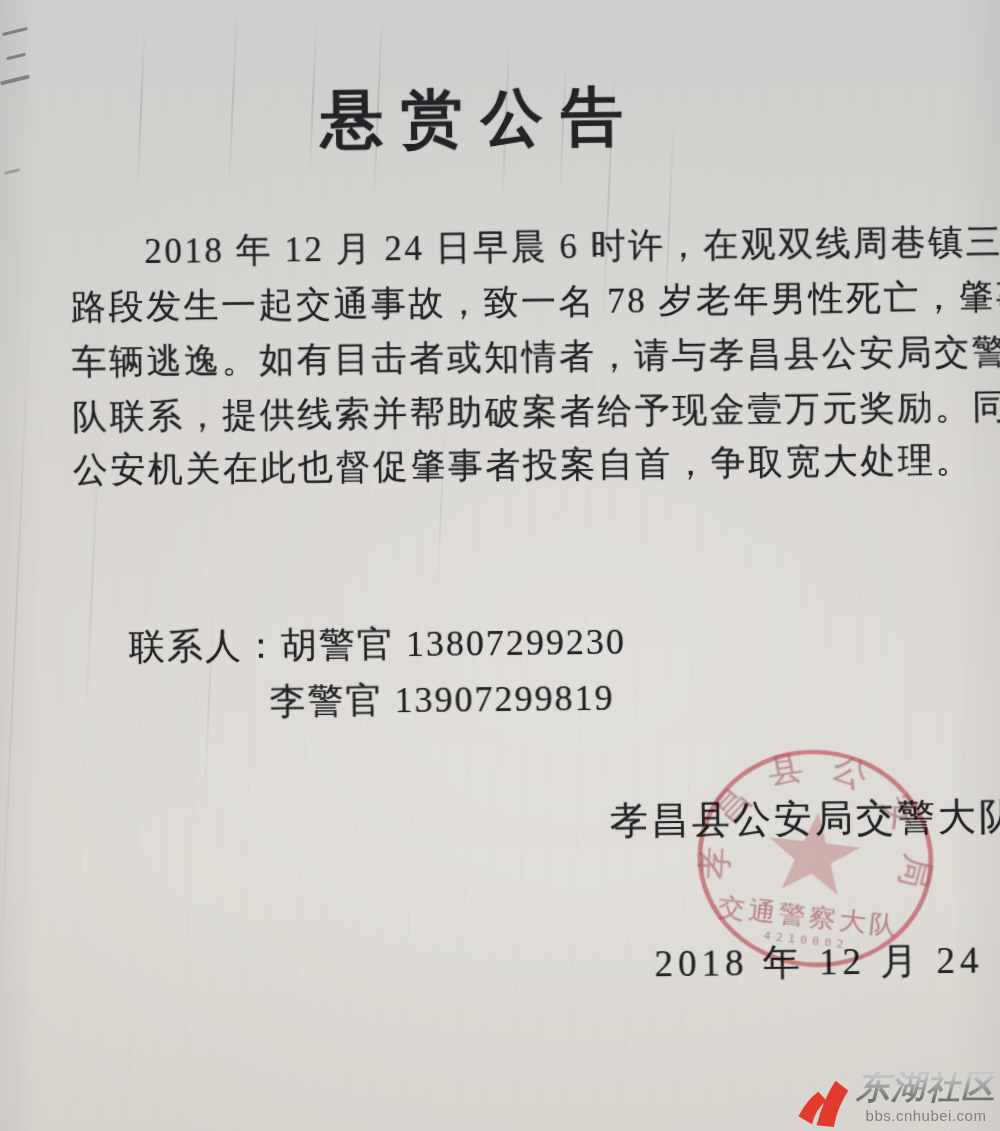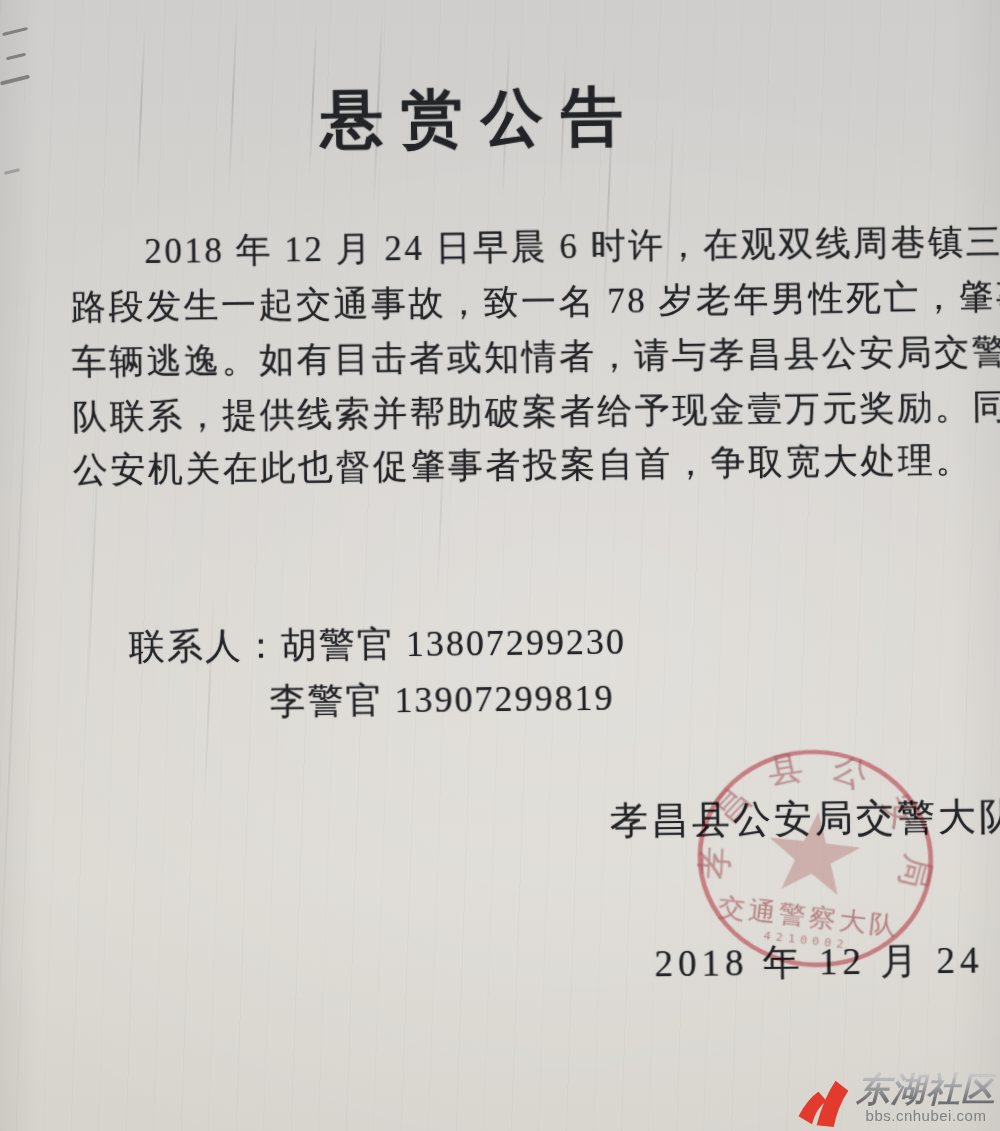--- a/index.html
+++ b/index.html
@@ -33,21 +33,21 @@
   .pline.l5{top:442px;}
   .contact-line1{position:absolute;left:128px;top:619px;font-size:36px;letter-spacing:2px;white-space:nowrap;}
   .contact-line2{position:absolute;left:268px;top:675px;font-size:36px;letter-spacing:2px;white-space:nowrap;}
   .signature{position:absolute;left:607px;top:797px;font-size:38px;letter-spacing:3px;white-space:nowrap;}
   .doc-date{position:absolute;left:650px;top:941px;font-size:37px;letter-spacing:5px;white-space:nowrap;}
   .seal{position:absolute;left:686px;top:746px;width:252px;height:232px;
     transform:rotate(7deg);filter:blur(0.7px);mix-blend-mode:multiply;opacity:.9;}
   .watermark{position:absolute;left:790px;top:1066px;width:208px;height:63px;display:flex;align-items:center;}
   .wm-swoosh{width:64px;height:58px;flex:0 0 auto;margin-right:2px;}
   .wm-texts{display:flex;flex-direction:column;align-items:center;line-height:1;}
-  .wm-name{font-family:Liberation Sans, sans-serif;
+  .wm-name{font-family:Liberation Mono, monospace;
     font-size:34px;font-weight:bold;font-style:italic;letter-spacing:1px;
     color:#84868a;
     background:linear-gradient(180deg,#c2c4c6 10%,#6d6f73 85%);
     -webkit-background-clip:text;background-clip:text;-webkit-text-fill-color:transparent;
     text-shadow:none;}
   .wm-url{font-family:"Liberation Sans","DejaVu Sans",sans-serif;
     font-size:15px;font-weight:normal;color:#7e8084;letter-spacing:.5px;margin-top:2px;text-shadow:none;}
 </style>
 </head>
 <body>

